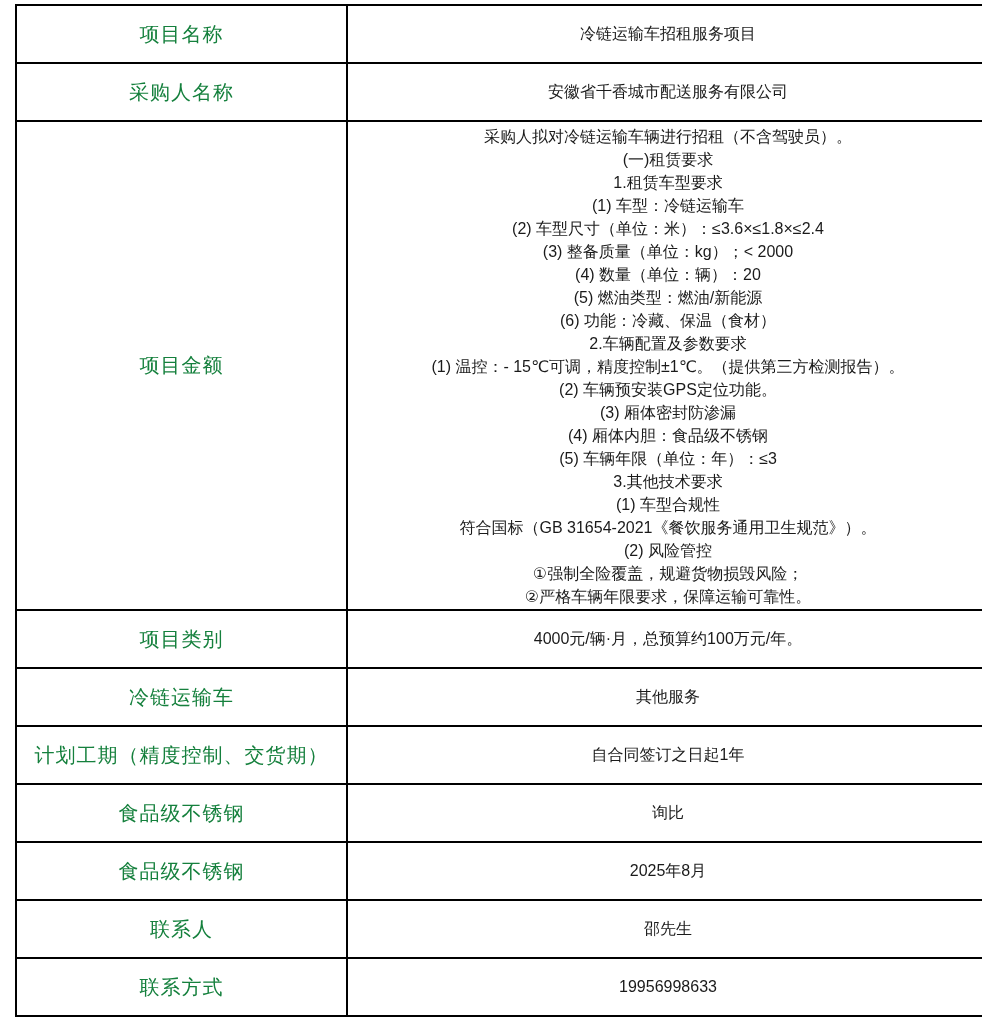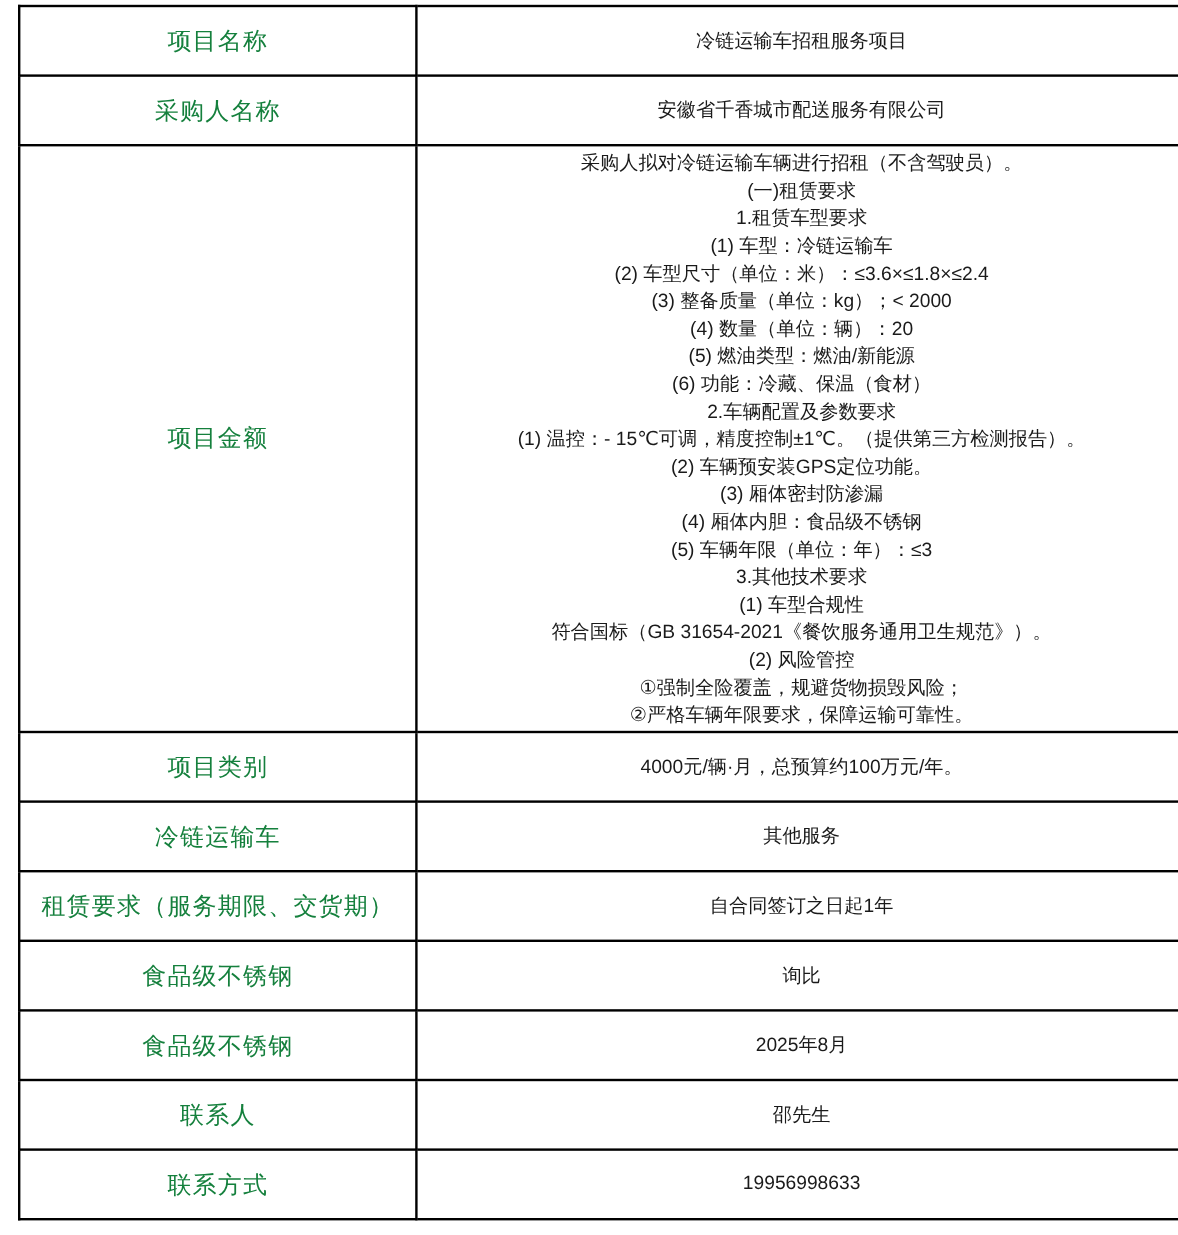--- a/index.html
+++ b/index.html
@@ -105,21 +105,21 @@
       <td class="label-cell">项目类别</td>
       <td class="value-cell">4000元/辆·月，总预算约100万元/年。</td>
     </tr>
 
     <tr class="r-small">
       <td class="label-cell">冷链运输车</td>
       <td class="value-cell">其他服务</td>
     </tr>
 
     <tr class="r-small">
-      <td class="label-cell">租赁要求（服务期限、交货期）</td>
+      <td class="label-cell">计划工期（精度控制、交货期）</td>
       <td class="value-cell">自合同签订之日起1年</td>
     </tr>
 
     <tr class="r-small">
       <td class="label-cell">食品级不锈钢</td>
       <td class="value-cell">询比</td>
     </tr>
 
     <tr class="r-small">
       <td class="label-cell">食品级不锈钢</td>

